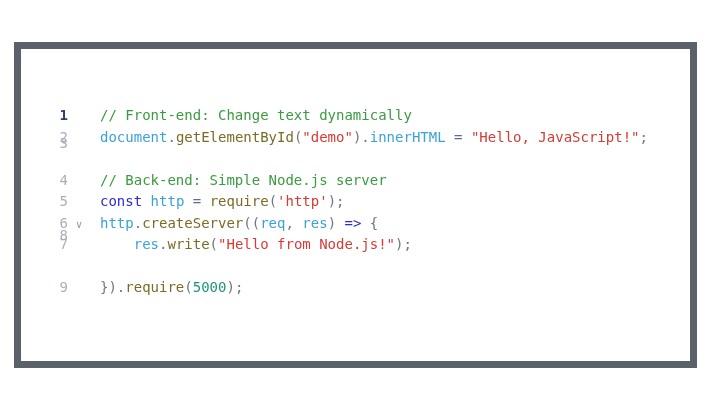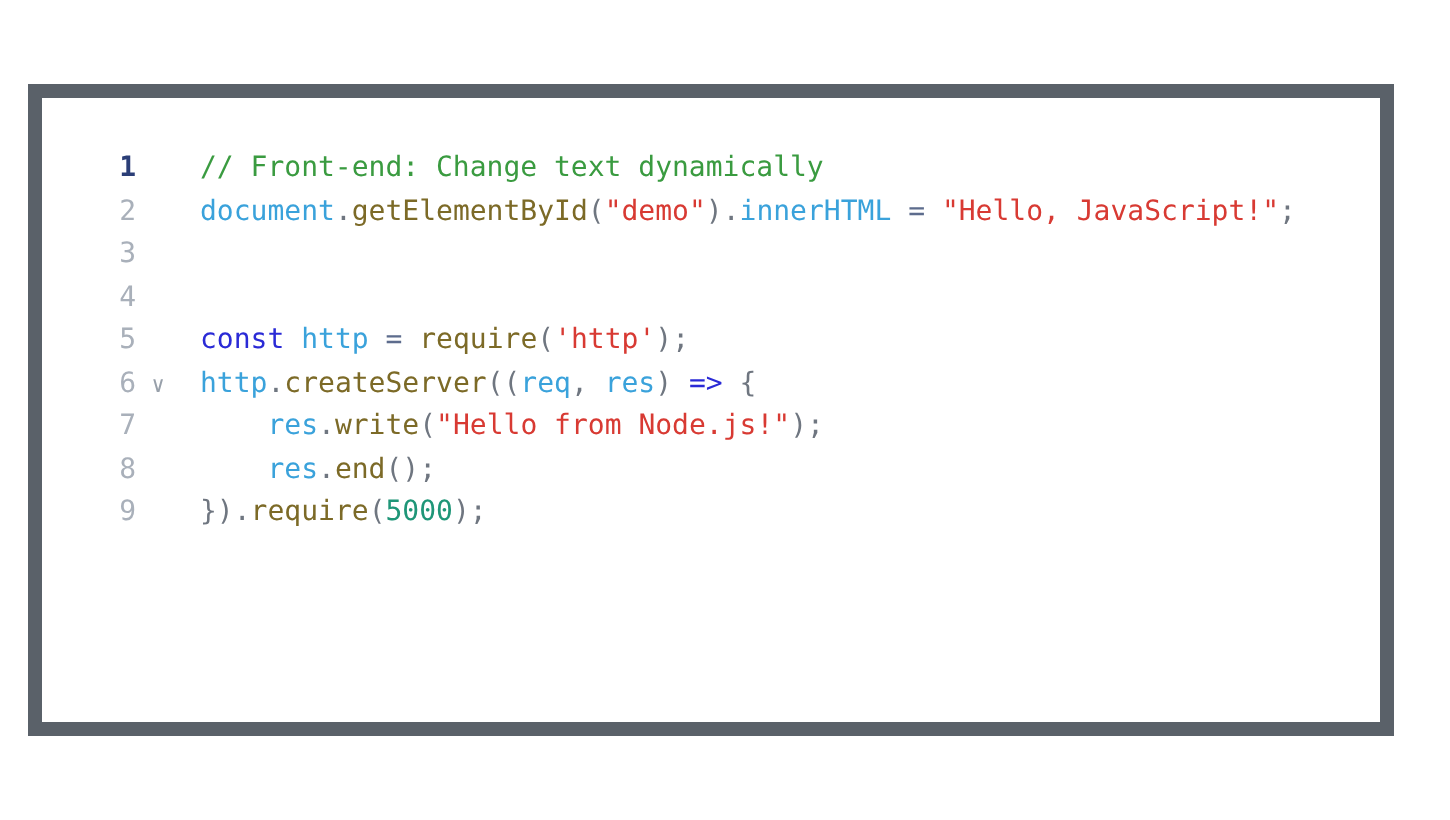--- a/index.html
+++ b/index.html
@@ -60,32 +60,33 @@
     text-align: center;
     color: var(--fold-color, #98a0aa);
     font-size: 11px;
     user-select: none;
   }
   .code {
     display: inline-block;
     padding-left: 10px;
     white-space: pre;
     color: #6f7680;
+    margin-top: 31px;
   }
 </style>
 </head>
 <body>
 
 <div class="stage">
   <div class="editor-frame">
     <div class="code-area">
         <div class="row"><span class="num active">1</span><span class="fold"></span><span class="code"><span style="color: rgb(58, 155, 64);">// Front-end: Change text dynamically</span></span></div>
         <div class="row"><span class="num">2</span><span class="fold"></span><span class="code"><span style="color: rgb(58, 162, 219);">document</span><span style="color: rgb(111, 118, 128);">.</span><span style="color: rgb(124, 106, 39);">getElementById</span><span style="color: rgb(111, 118, 128);">(</span><span style="color: rgb(216, 58, 51);">"demo"</span><span style="color: rgb(111, 118, 128);">).</span><span style="color: rgb(58, 162, 219);">innerHTML</span><span style="color: rgb(111, 118, 128);"> </span><span style="color: rgb(93, 108, 141);">=</span><span style="color: rgb(111, 118, 128);"> </span><span style="color: rgb(216, 58, 51);">"Hello, JavaScript!"</span><span style="color: rgb(111, 118, 128);">;</span></span></div>
         <div class="row"><span class="num">3</span><span class="fold"></span><span class="code"></span></div>
-        <div class="row"><span class="num">4</span><span class="fold"></span></div>
+        <div class="row"><span class="num">4</span><span class="fold"></span><span class="code"><span style="color: rgb(58, 155, 64);">// Back-end: Simple Node.js server</span></span></div>
         <div class="row"><span class="num">5</span><span class="fold"></span><span class="code"><span style="color: rgb(42, 42, 214);">const</span><span style="color: rgb(111, 118, 128);"> </span><span style="color: rgb(58, 162, 219);">http</span><span style="color: rgb(111, 118, 128);"> </span><span style="color: rgb(93, 108, 141);">=</span><span style="color: rgb(111, 118, 128);"> </span><span style="color: rgb(124, 106, 39);">require</span><span style="color: rgb(111, 118, 128);">(</span><span style="color: rgb(216, 58, 51);">'http'</span><span style="color: rgb(111, 118, 128);">);</span></span></div>
         <div class="row"><span class="num">6</span><span class="fold">∨</span><span class="code"><span style="color: rgb(58, 162, 219);">http</span><span style="color: rgb(111, 118, 128);">.</span><span style="color: rgb(124, 106, 39);">createServer</span><span style="color: rgb(111, 118, 128);">((</span><span style="color: rgb(58, 162, 219);">req</span><span style="color: rgb(111, 118, 128);">, </span><span style="color: rgb(58, 162, 219);">res</span><span style="color: rgb(111, 118, 128);">) </span><span style="color: rgb(42, 42, 214);">=&gt;</span><span style="color: rgb(111, 118, 128);"> {</span></span></div>
         <div class="row"><span class="num">7</span><span class="fold"></span><span class="code"><span style="color: rgb(111, 118, 128);">    </span><span style="color: rgb(58, 162, 219);">res</span><span style="color: rgb(111, 118, 128);">.</span><span style="color: rgb(124, 106, 39);">write</span><span style="color: rgb(111, 118, 128);">(</span><span style="color: rgb(216, 58, 51);">"Hello from Node.js!"</span><span style="color: rgb(111, 118, 128);">);</span></span></div>
-        <div class="row"><span class="num">8</span><span class="fold"></span><span class="code"><span style="color: rgb(111, 118, 128);">    </span><span style="color: rgb(58, 162, 219);">res</span><span style="color: rgb(111, 118, 128);">.</span><span style="color: rgb(124, 106, 39);">end</span><span style="color: rgb(111, 118, 128);">();</span></span></div>
+        <div class="row"><span class="num">8</span><span class="fold"></span></div>
         <div class="row"><span class="num">9</span><span class="fold"></span><span class="code"><span style="color: rgb(111, 118, 128);">}).</span><span style="color: rgb(124, 106, 39);">require</span><span style="color: rgb(111, 118, 128);">(</span><span style="color: rgb(31, 150, 120);">5000</span><span style="color: rgb(111, 118, 128);">);</span></span></div>
       </div>
   </div>
 </div>
 
 </body></html>

